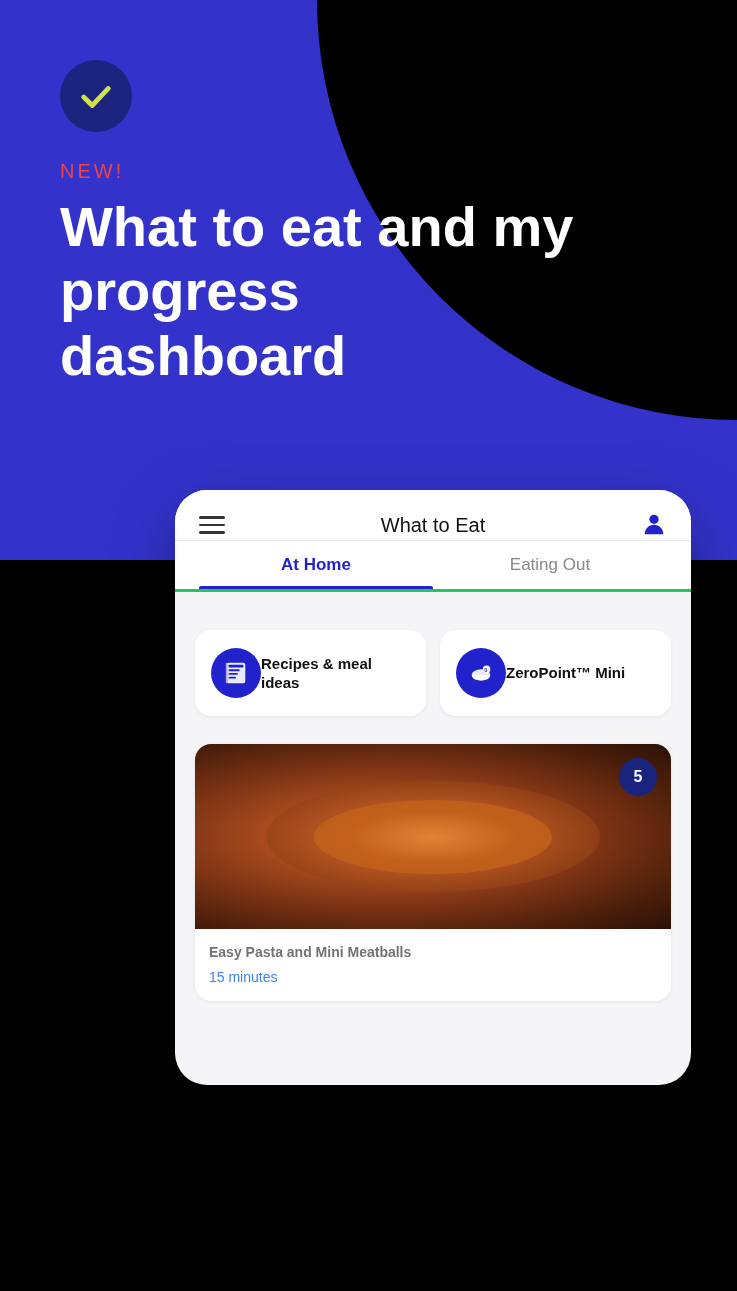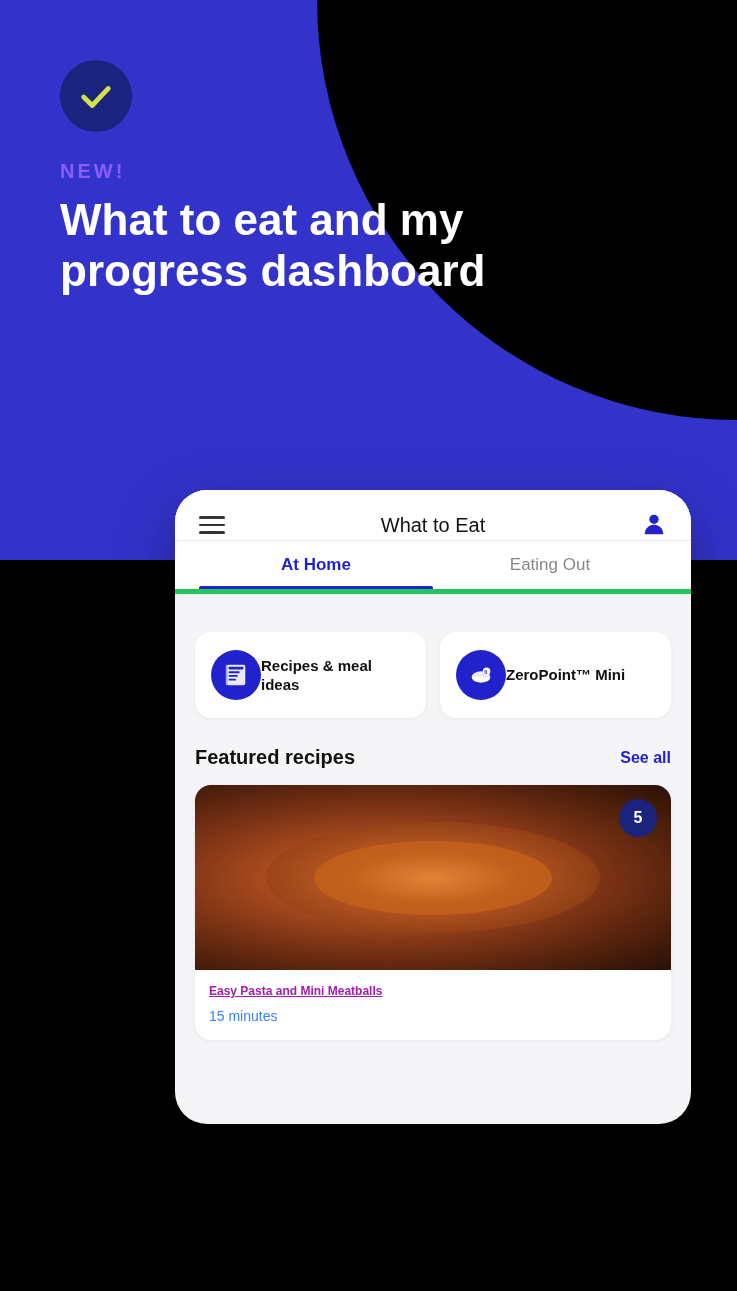--- a/index.html
+++ b/index.html
@@ -50,31 +50,31 @@
       justify-content: center;
       margin-bottom: 28px;
     }
 
     .check-circle svg {
       width: 38px;
       height: 38px;
     }
 
     .new-label {
-      color: #8b5cf6;
+      color: #ef4444;
       font-size: 20px;
-      font-weight: 700;
+      font-weight: 400;
       letter-spacing: 3px;
       text-transform: uppercase;
       margin-bottom: 12px;
     }
 
     .hero-title {
       color: #fff;
-      font-size: 44px;
+      font-size: 56px;
       font-weight: 700;
       line-height: 1.15;
       max-width: 520px;
     }
 
     
     .phone-wrapper {
       position: absolute;
       top: 490px;
       left: 175px;
@@ -124,21 +124,21 @@
 
     .user-icon svg {
       width: 26px;
       height: 26px;
     }
 
     
     .tabs {
       background: #fff;
       display: flex;
-      border-bottom: 5px solid #22c55e;
+      border-bottom: 3px solid #22c55e;
       padding: 0 24px;
     }
 
     .tab {
       flex: 1;
       text-align: center;
       padding: 14px 0;
       font-size: 17px;
       cursor: pointer;
       position: relative;
@@ -334,26 +334,25 @@
       align-items: center;
       justify-content: center;
       z-index: 5;
     }
 
     .recipe-info {
       padding: 14px 14px 16px 14px;
     }
 
     .recipe-name {
-      font-size: 12px;
-      font-weight: 700;
-      color: #a21caf;
+      font-size: 14px;
+      font-weight: 700;
+      color: #737373;
       line-height: 1.3;
       margin-bottom: 8px;
-      text-decoration: underline;
     }
 
     .recipe-time {
       font-size: 14px;
       color: #3b82f6;
     }
 
     
     .page-bottom-space {
       height: 60px;
@@ -426,24 +425,20 @@
             <path d="M4 16 Q4 22 14 22 Q24 22 24 16" fill="white" opacity="0.9"></path>
             <circle cx="20" cy="10" r="4" fill="white"></circle>
             <text x="17.5" y="13" font-size="6" font-weight="bold" fill="#2222cc">0</text>
           </svg>
         </div>
         <div class="category-label">ZeroPoint™ Mini</div>
       </div>
 
     </div>
 
-    <div class="section-header">
-      <div class="section-title">Featured recipes</div>
-      <div class="see-all">See all</div>
-    </div>
 
     <div class="recipe-row">
 
       <div class="recipe-card">
         <div class="recipe-image-wrap">
           <div class="recipe-image-pasta"></div>
           <div class="points-badge">5</div>
         </div>
         <div class="recipe-info">
           <div class="recipe-name">Easy Pasta and Mini Meatballs</div>

